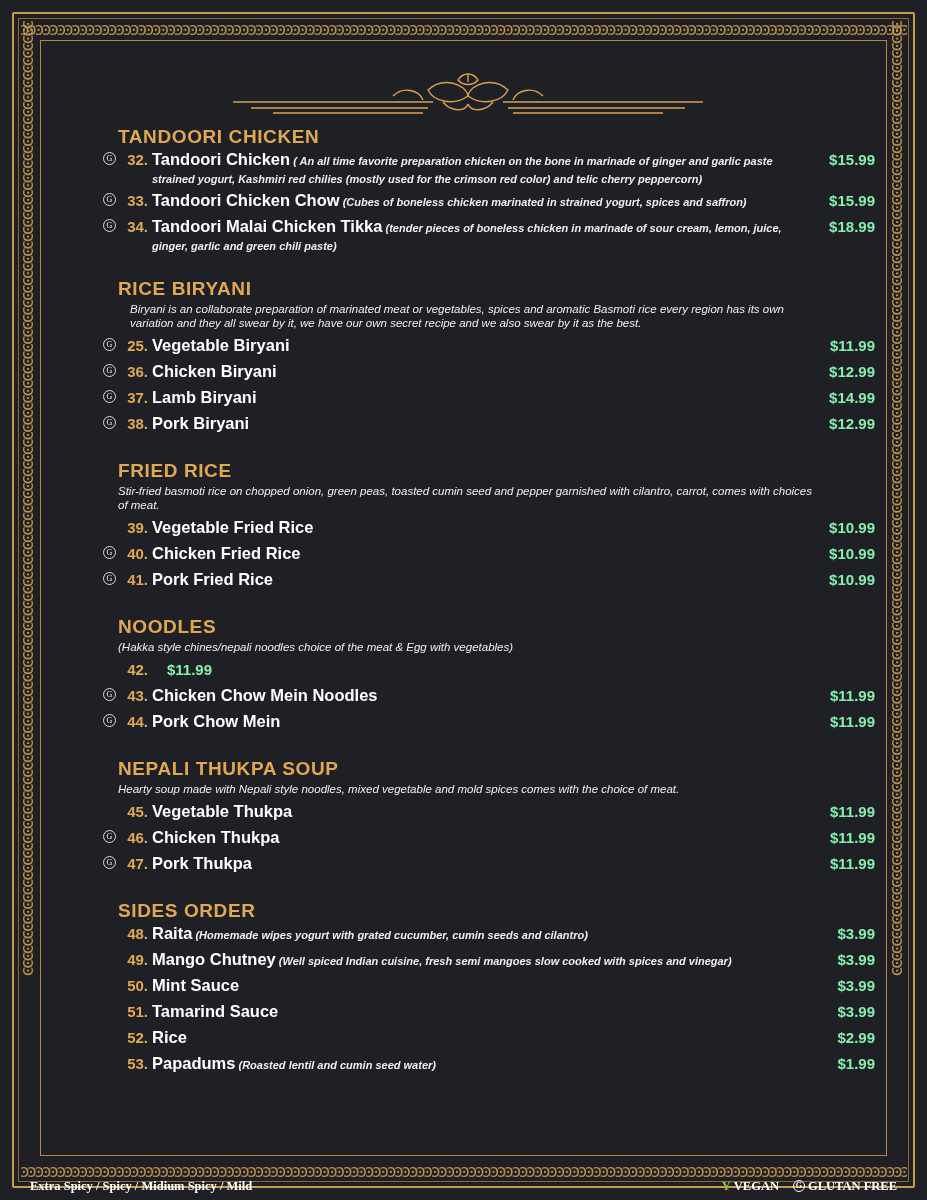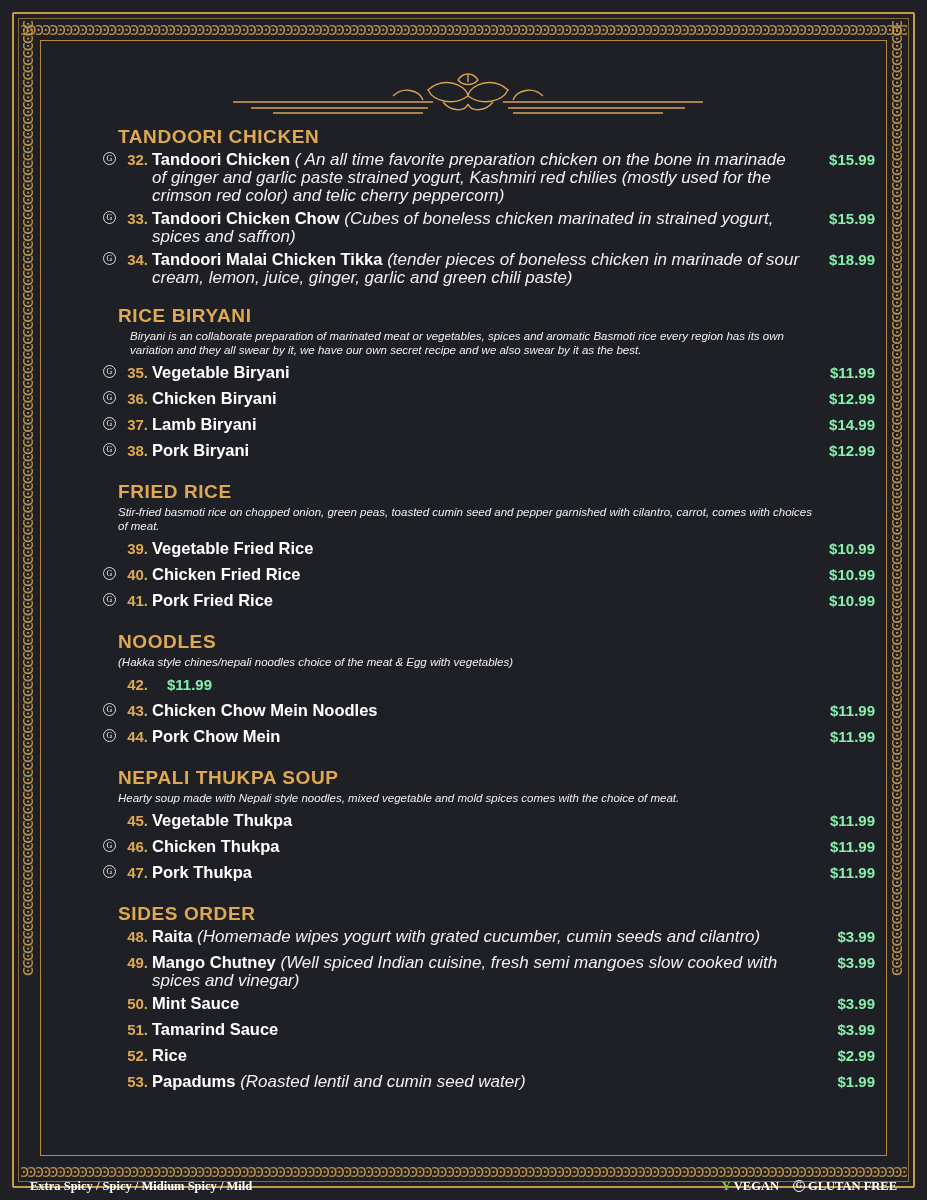--- a/index.html
+++ b/index.html
@@ -48,21 +48,21 @@
   .band-right { right:19px; top:20px; bottom:20px; width:20px; writing-mode:vertical-rl; white-space:nowrap;}
 
   .content {
     position:absolute;
     left:60px; right:52px; top:54px; bottom:60px;
   }
   
   .flourish { text-align:center; margin-top:6px; height:62px; }
   .flourish svg { display:inline-block; }
 
-  .section { margin-top: 18px; }
+  .section { margin-top: 24px; }
   .section:first-of-type { margin-top: 4px; }
   .sec-title {
     color:#e0a94f;
     font-size: 19px;
     font-weight: bold;
     letter-spacing:.6px;
     margin: 0 0 2px 58px;
     font-family:"Liberation Sans", sans-serif;
   }
   .sec-desc {
@@ -118,22 +118,22 @@
   }
   .iname {
     color:#ffffff;
     font-size: 16.5px;
     font-weight: bold;
     line-height: 19px;
   }
   .idesc {
     color:#efefef;
     font-style: italic;
-    font-weight: normal;
-    font-size: 17px;
+    font-weight: bold;
+    font-size: 11px;
     line-height: 14px;
   }
   .price {
     color:#86efac;
     font-size: 15px;
     font-weight:bold;
     white-space:nowrap;
     flex: 0 0 64px;
     text-align:right;
     padding-top:1px;
@@ -221,21 +221,21 @@
             <div class="price">$18.99</div>
           </div>
         </div>
         <div class="section">
           <div class="sec-title">RICE BIRYANI</div>
           <div class="sec-desc center">Biryani is an collaborate preparation of marinated meat or vegetables, spices and aromatic Basmoti rice every region has its own variation and they all swear by it, we have our own secret recipe and we also swear by it as the best.</div>
           <div class="item">
             <div class="marks">
               <span class="badge">G</span>
             </div>
-            <div class="num">35.</div>
+            <div class="num">25.</div>
             <div class="namewrap"><span class="iname">Vegetable Biryani</span></div>
             <div class="price">$11.99</div>
           </div>
           <div class="item">
             <div class="marks">
               <span class="badge">G</span>
             </div>
             <div class="num">36.</div>
             <div class="namewrap"><span class="iname">Chicken Biryani</span></div>
             <div class="price">$12.99</div>

